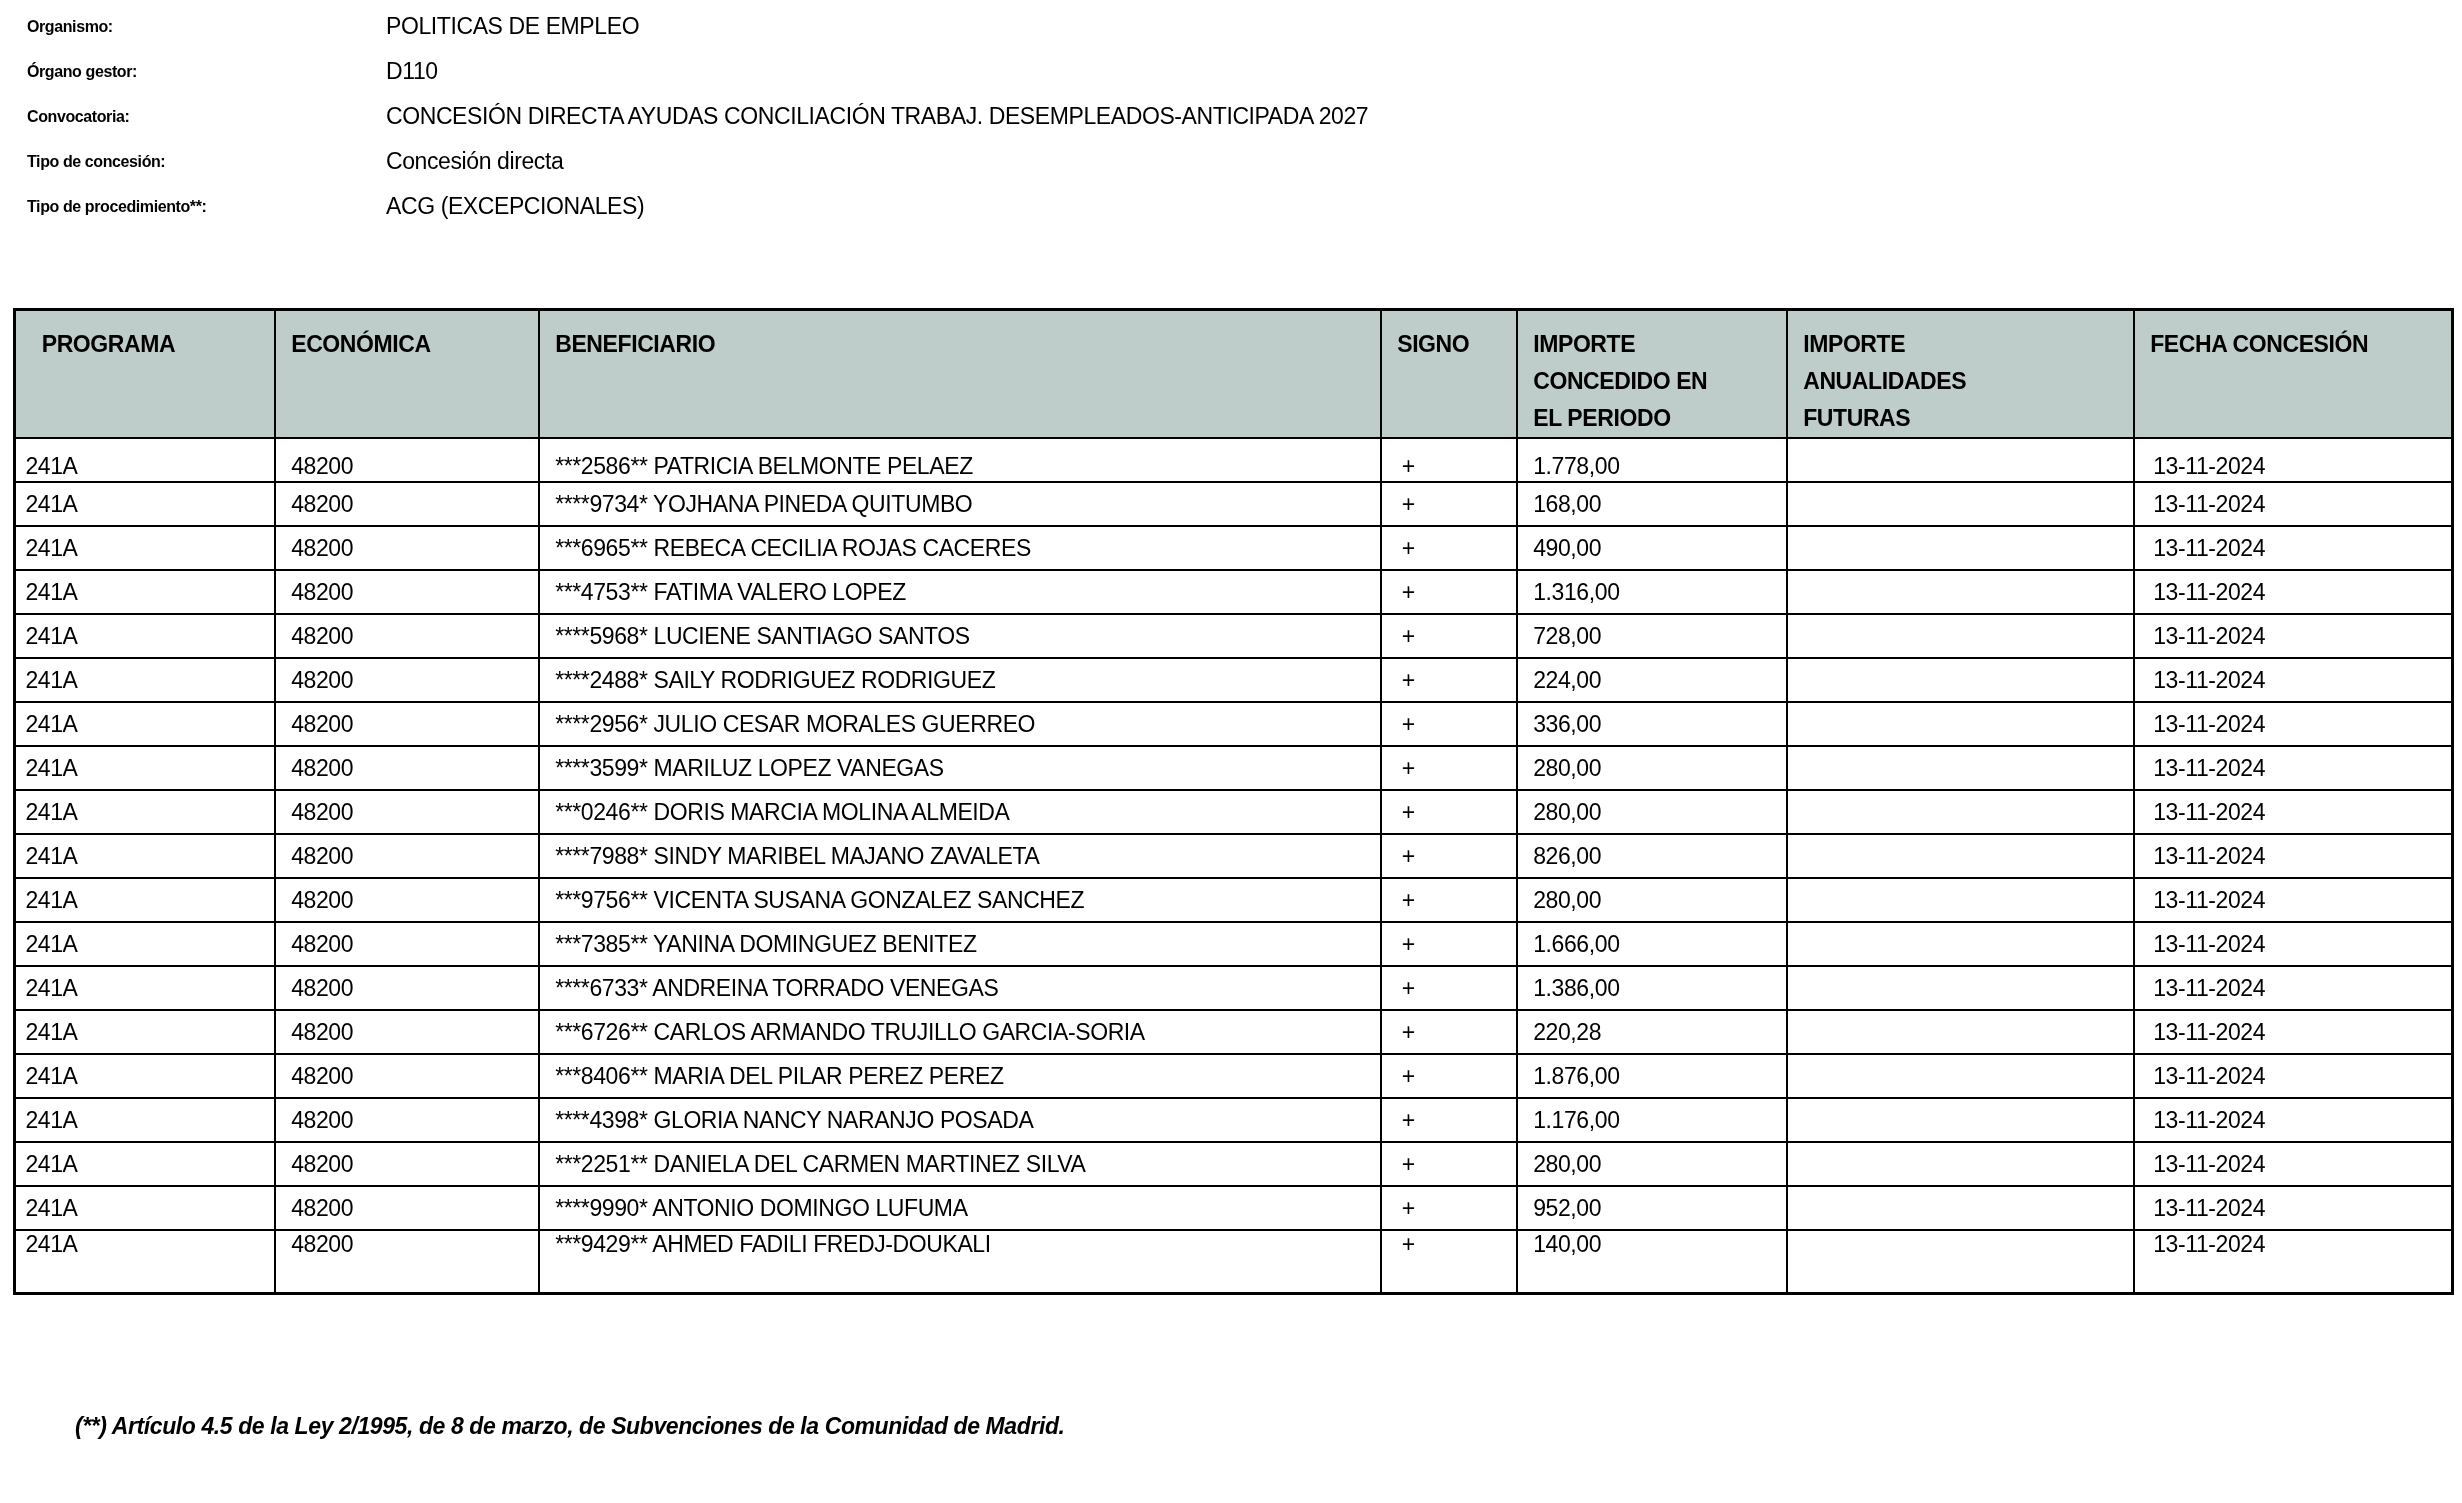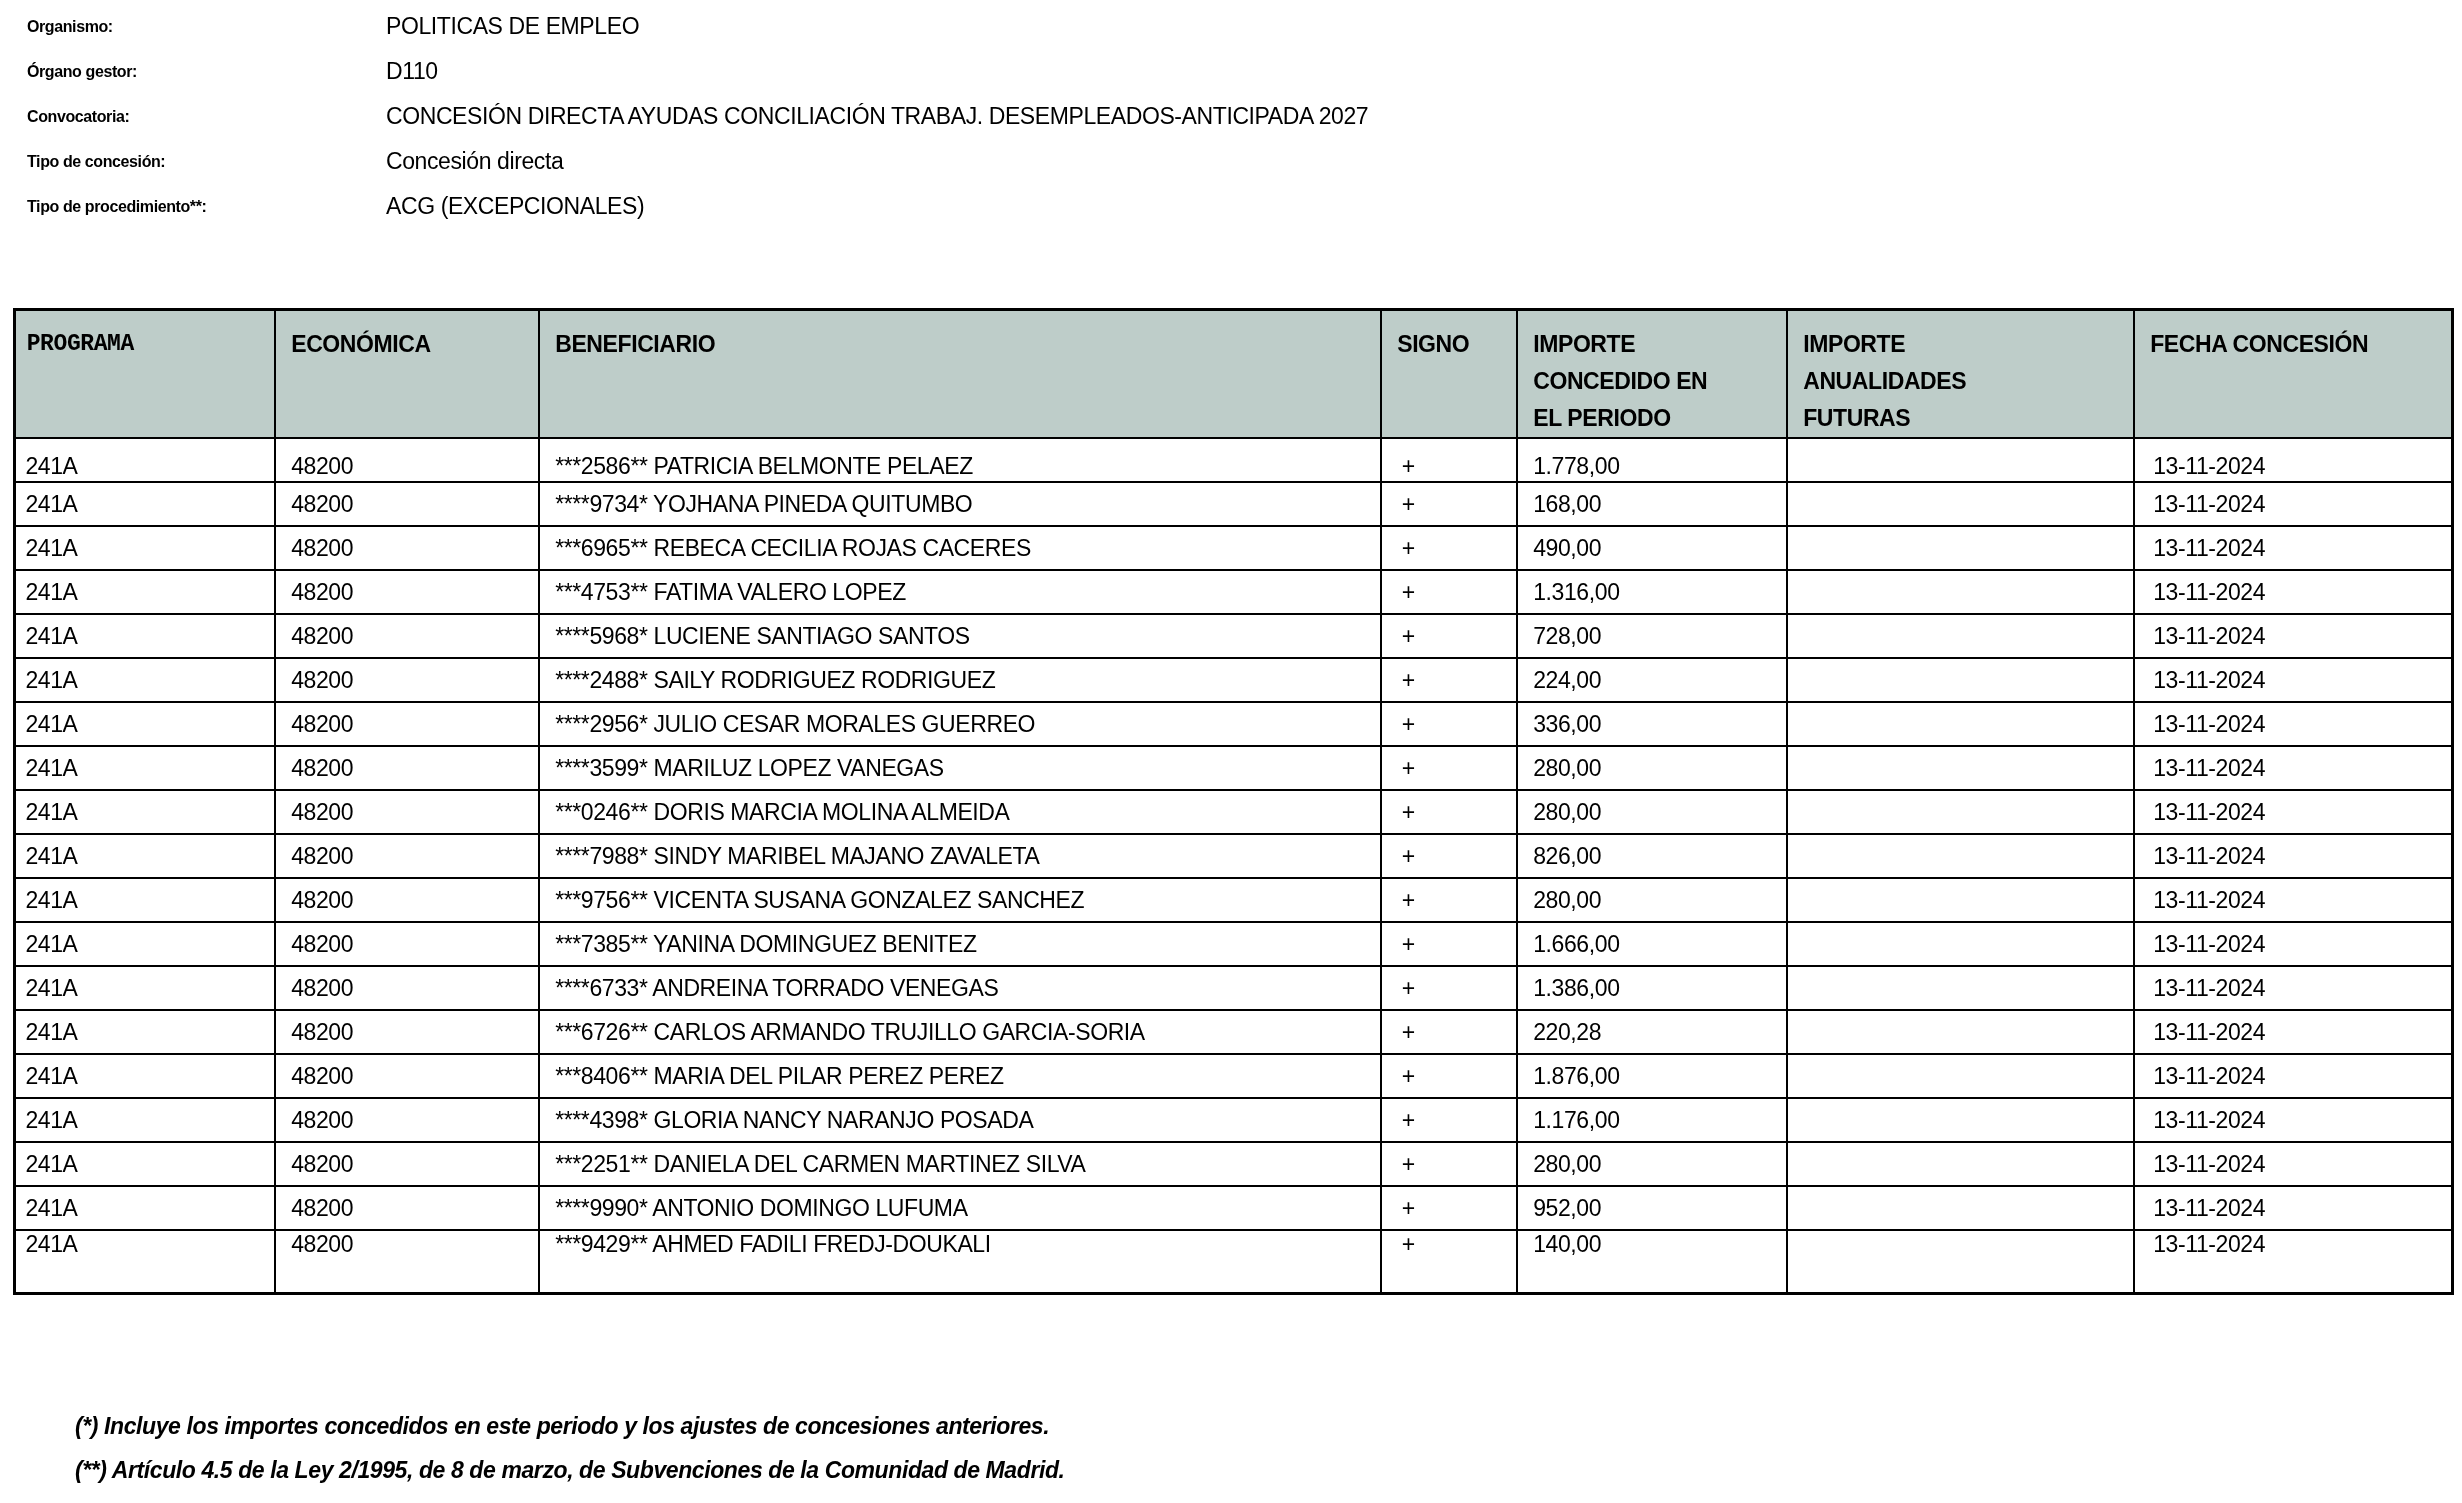--- a/index.html
+++ b/index.html
@@ -33,21 +33,21 @@
     border:2.2px solid var(--border);
   }
   table.grant-table{border:3.7px solid var(--border);}
   thead th{
     background:var(--header-bg);
     border-bottom:4.5px solid var(--border);
     height:124px;vertical-align:top;text-align:left;
     font-size:23px;font-weight:bold;line-height:37px;
     padding:15px 7.5px 0 15px;white-space:pre-line;
   }
-  thead th.c-prog{padding-left:11px;font-family:Liberation Mono, monospace;}
+  thead th.c-prog{padding-left:26px;}
   tbody td{
     height:44px;vertical-align:middle;
     font-size:23px;line-height:27px;
     padding:0 7.5px 0 15px;white-space:nowrap;overflow:hidden;
     border-top:none;border-bottom:none;
   }
   tbody td.c-prog{padding-left:9.7px;}
   tbody td.c-imp{text-align:left;padding-right:18px;}
   tbody td.c-signo{padding-left:19.5px;}
   tbody td.c-fecha{padding-left:18px;}
@@ -298,16 +298,15 @@
     <td class="c-benef">***9429** AHMED FADILI FREDJ-DOUKALI</td>
     <td class="c-signo">+</td>
     <td class="c-imp">140,00</td>
     <td class="c-fut"></td>
     <td class="c-fecha">13-11-2024</td>
   </tr>
 </tbody>
 </table>
 
 <div class="footnotes">
-  <p>(*) Incluye los importes concedidos en este periodo y los ajustes de concesiones anteriores.</p>
   <p>(**) Artículo 4.5 de la Ley 2/1995, de 8 de marzo, de Subvenciones de la Comunidad de Madrid.</p>
 </div>
 
 
 </body></html>

